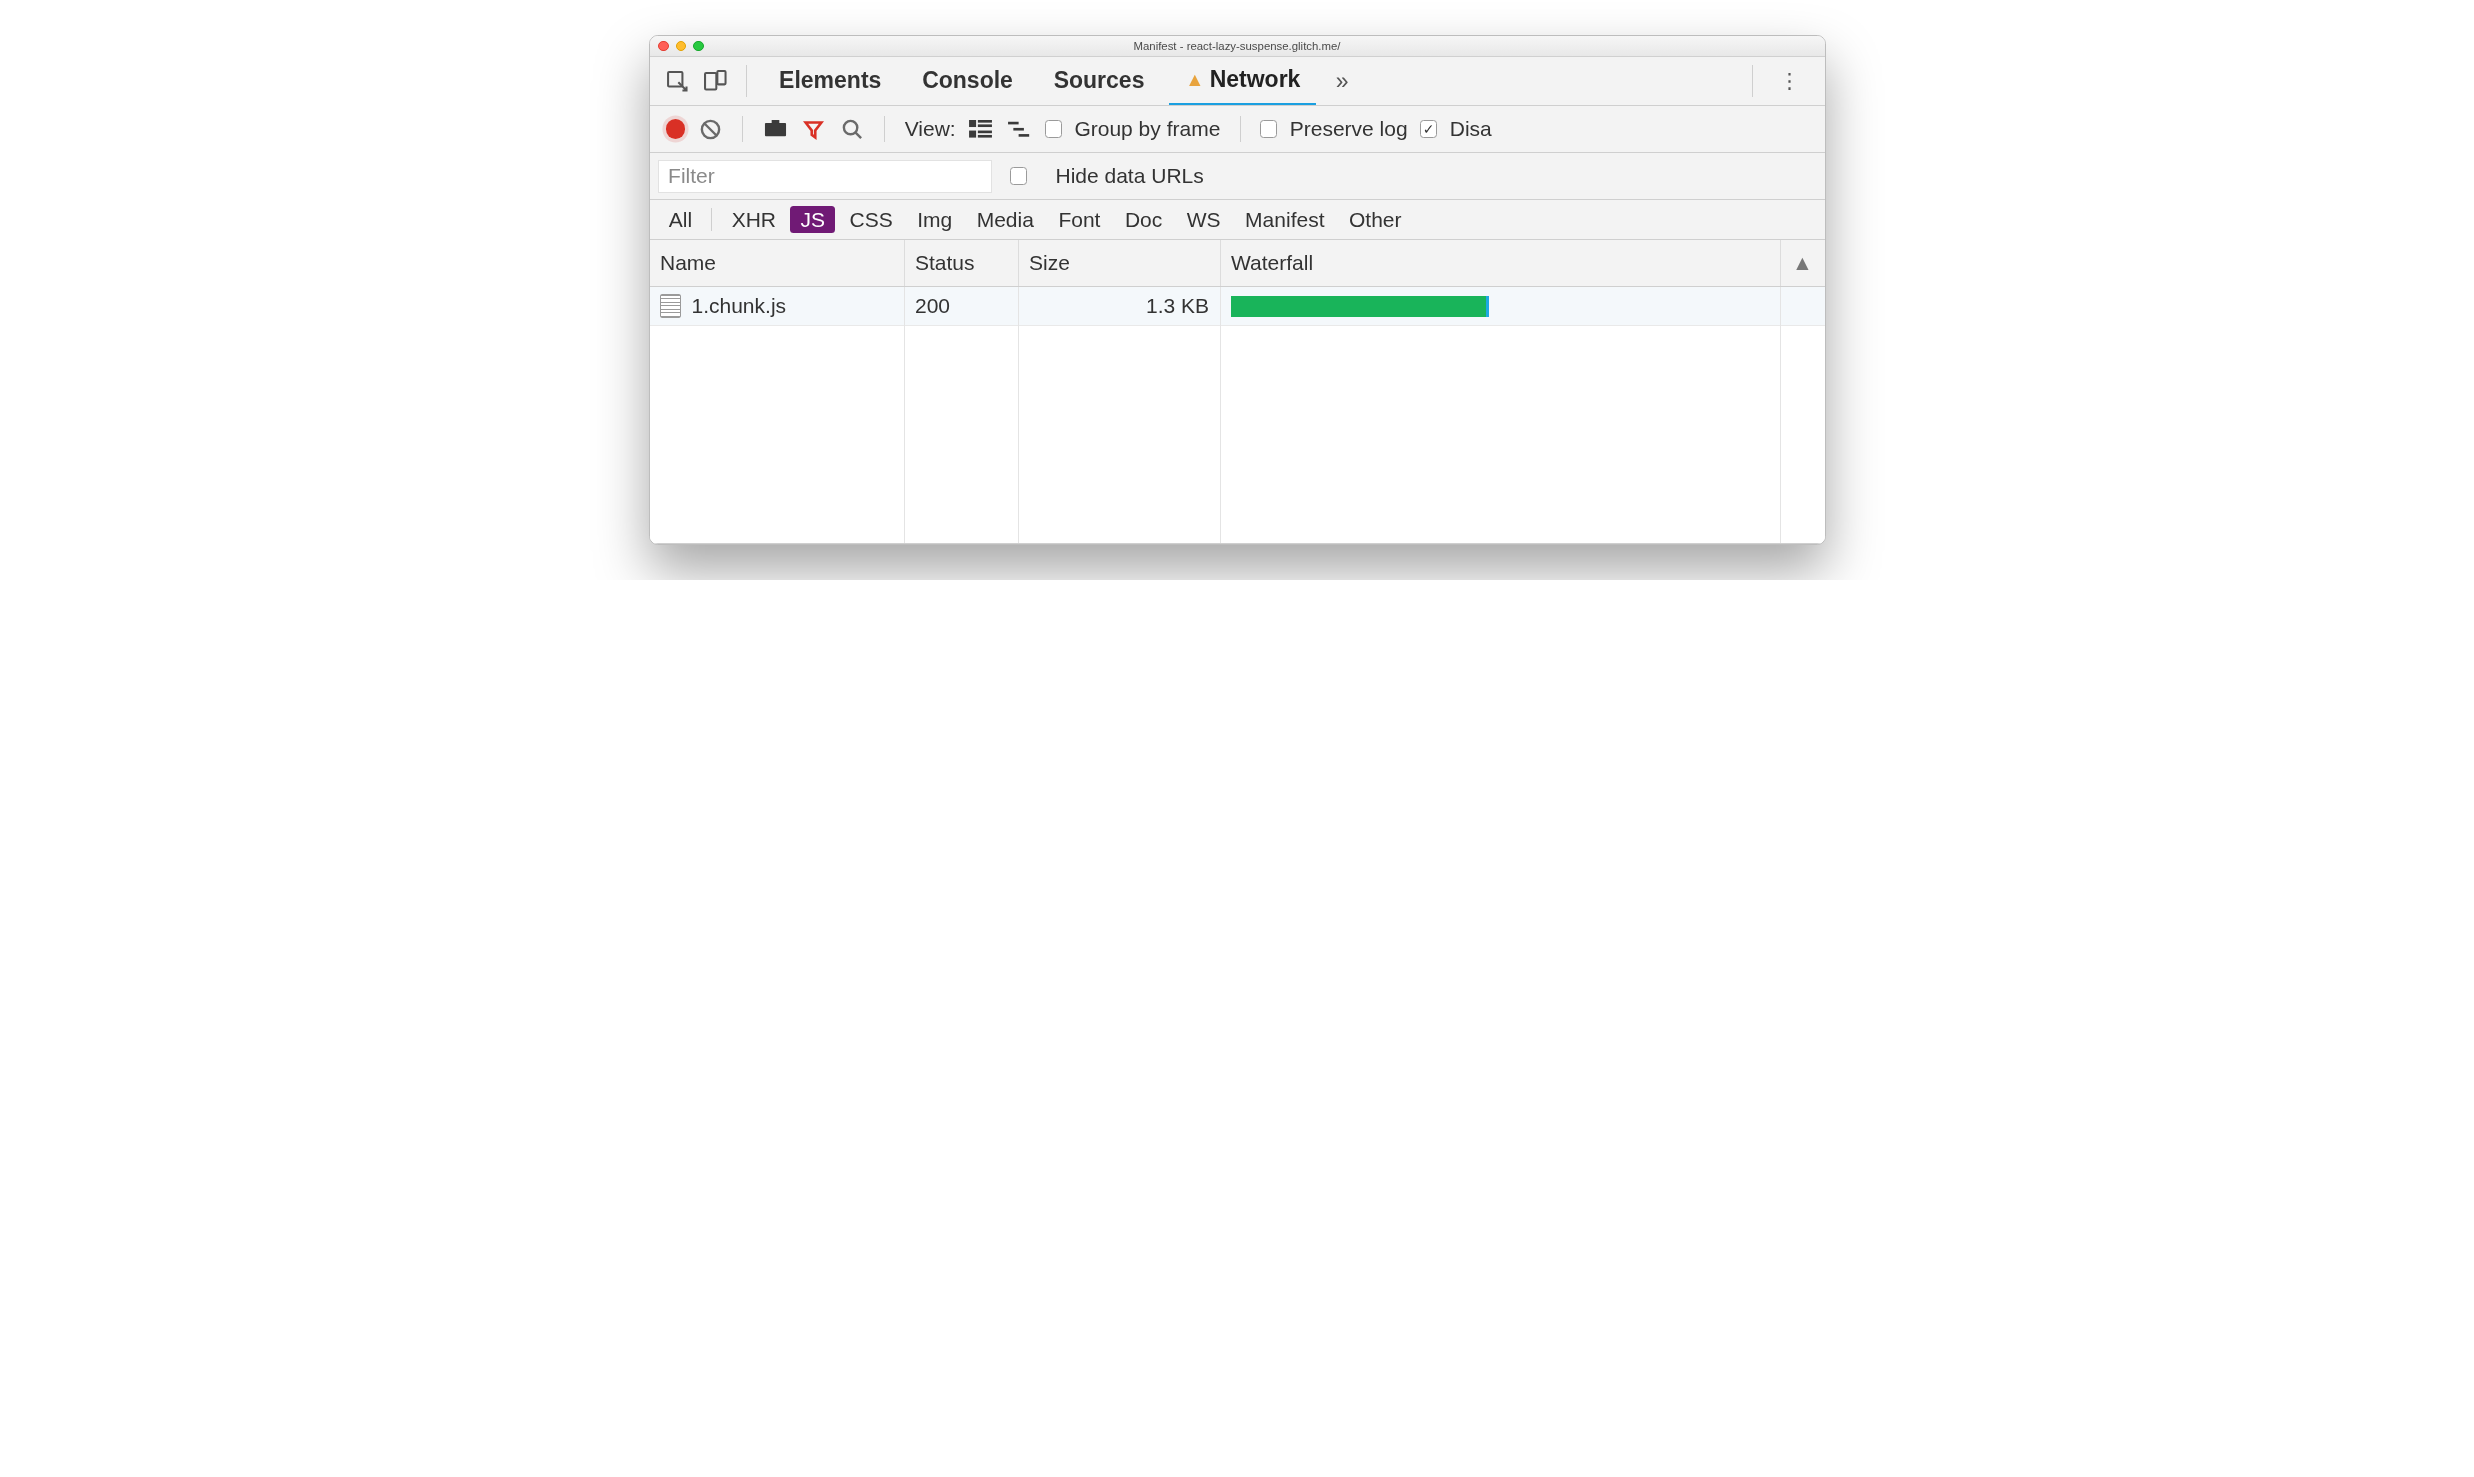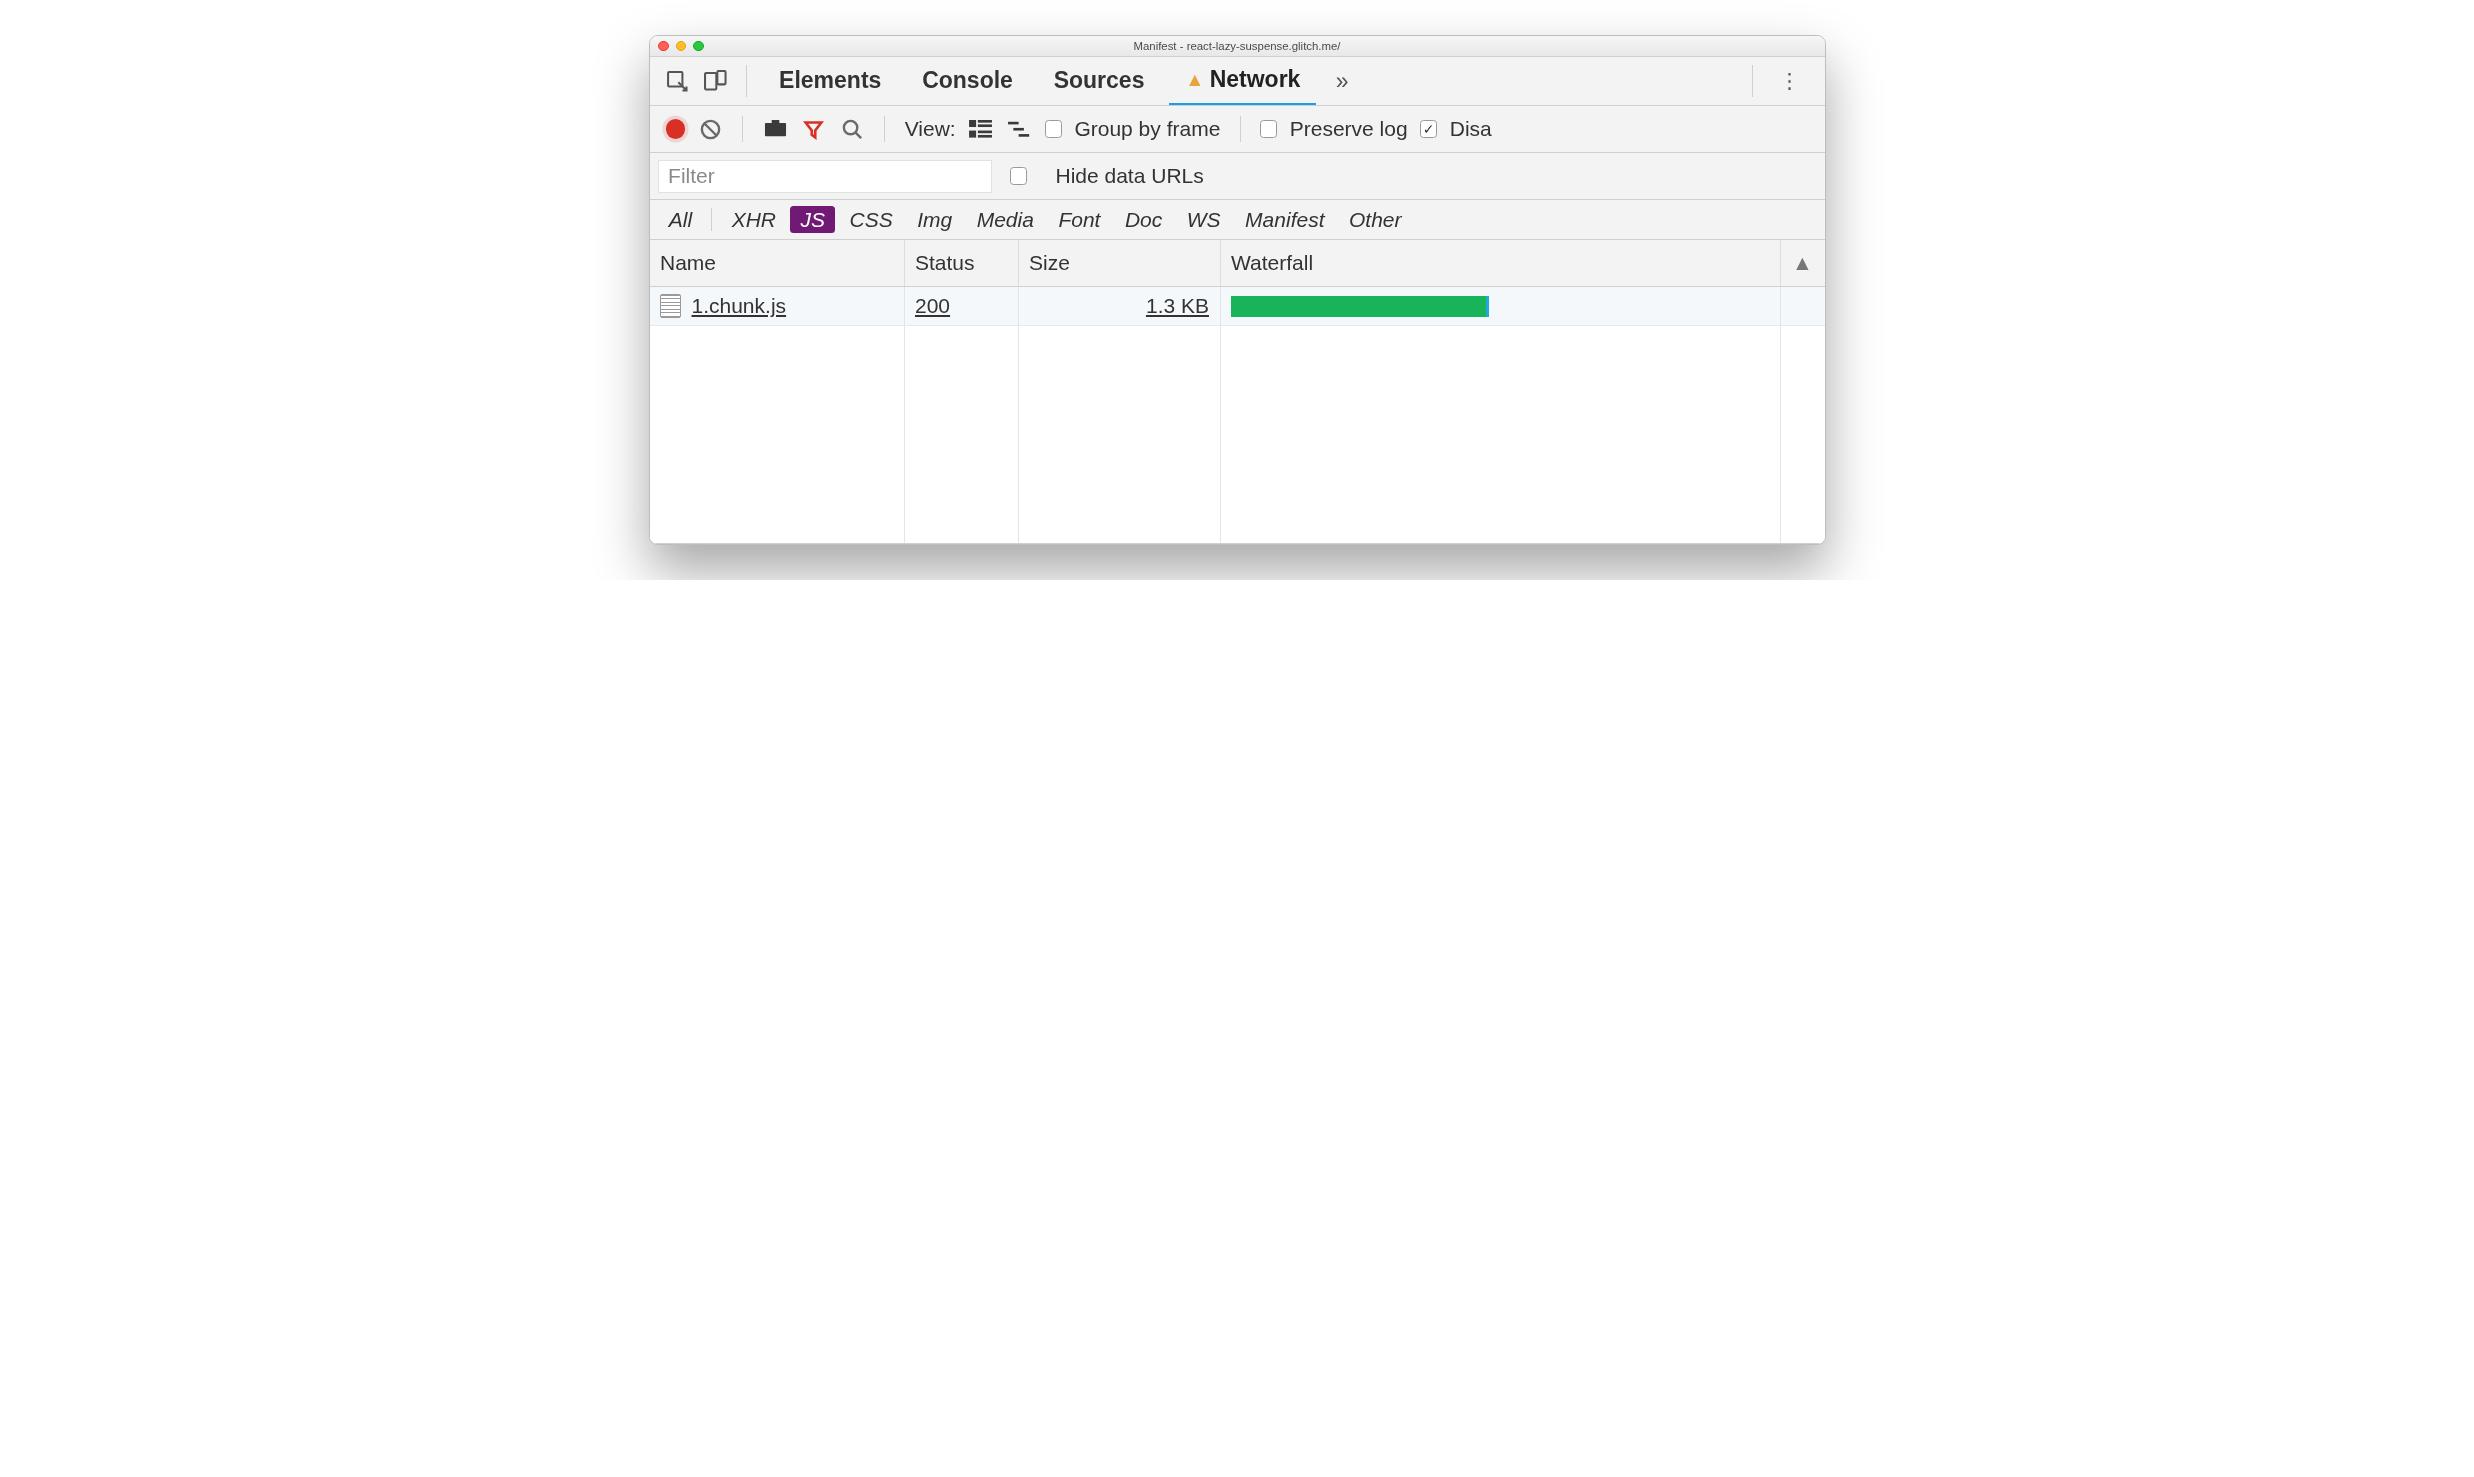--- a/index.html
+++ b/index.html
@@ -129,21 +129,20 @@
 
   .typebar {
     display:flex; align-items:center;
     height:40px;
     background:#f3f3f3;
     border-bottom:0.9px solid #cfcfcf;
     padding:0 8.8px;
     gap:3.5px;
     font-size:21px;
     color:#333;
-    font-style:italic;
   }
   .type {
     padding:1.8px 10.5px;
     border-radius:3.5px;
     cursor:pointer;
   }
   .type.sel { background:#701a75; color:#fff; }
   .type-sep { width:0.9px;height:23px;background:#cfcfcf;margin:0 5.3px; }
 
   .grid {
@@ -172,21 +171,20 @@
   .grid-header .cell:last-child, .grid-row .cell:last-child { border-right:none; }
   .grid-body {
     height:256px;
     position:relative;
     background:#fff;
   }
   .grid-row {
     height:39px;
     border-bottom:0.9px solid #e9e9e9;
     background:#f4f8fb;
-    text-decoration:underline;
   }
   .grid-body .col-lines {
     position:absolute; top:0; bottom:0; left:0; right:0;
     display:grid;
     grid-template-columns: 255px 114px 202px 1fr 44px;
     pointer-events:none;
   }
   .grid-body .col-lines div {
     border-right:0.9px solid #e4e4e4;
   }

